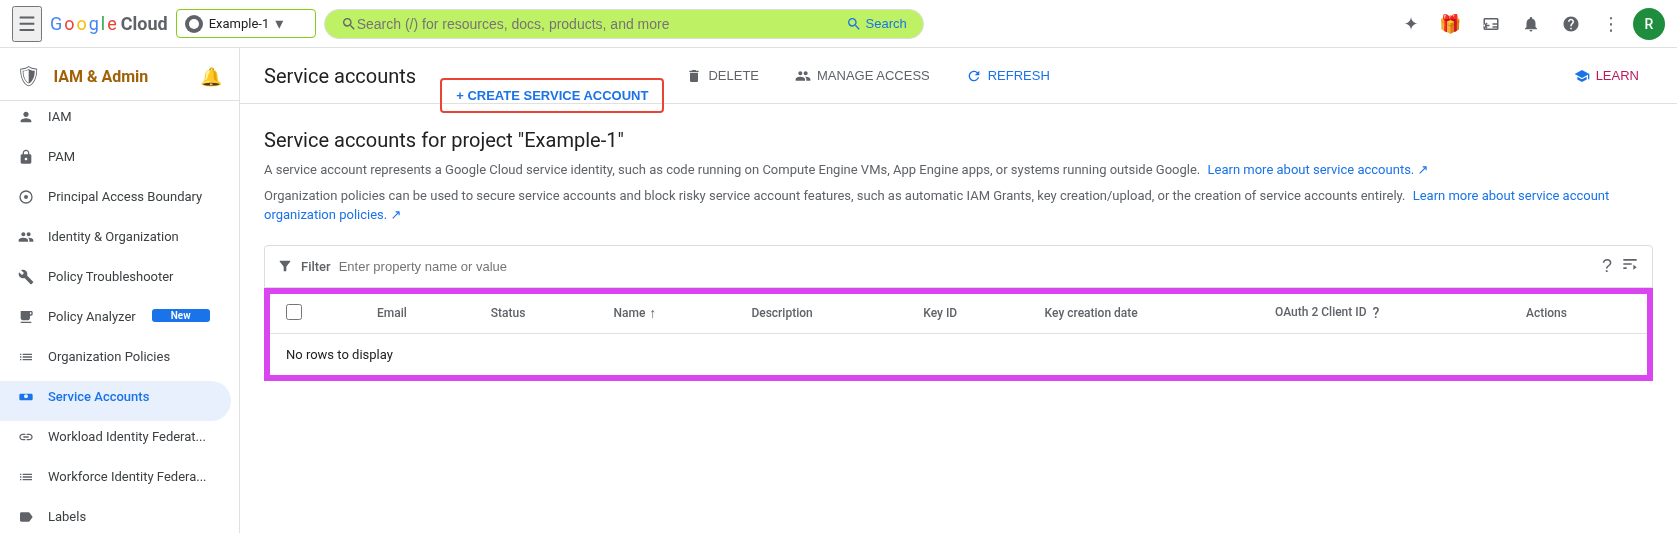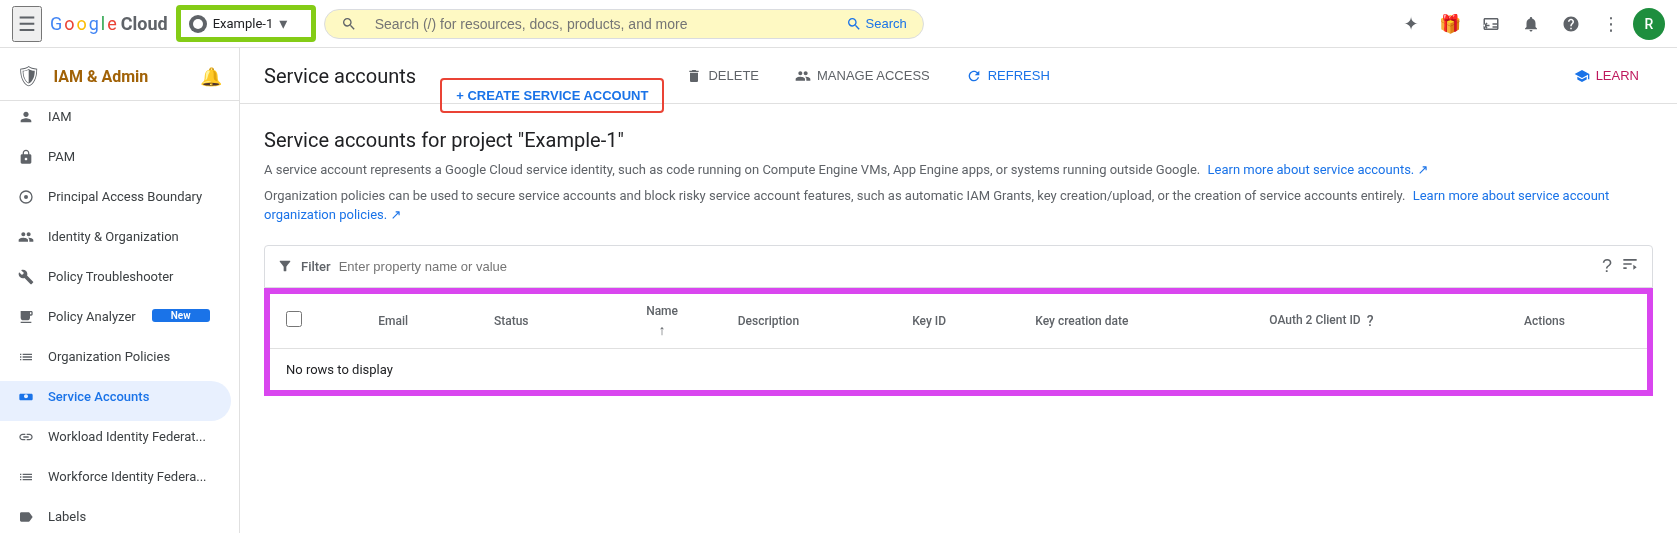--- a/index.html
+++ b/index.html
@@ -12,32 +12,32 @@
     }
     .topbar-left { display: flex; align-items: center; gap: 8px; min-width: 180px; }
     .hamburger { cursor: pointer; padding: 4px; color: #5f6368; font-size: 20px; }
     .google-logo { display: flex; align-items: center; gap: 2px; font-size: 18px; font-weight: 400; }
     .g-blue { color: #4285f4; }
     .g-red { color: #ea4335; }
     .g-yellow { color: #fbbc04; }
     .g-green { color: #34a853; }
     .logo-text { color: #5f6368; font-size: 18px; margin-left: 2px; font-weight: bold; }
     .project-selector {
-      display: flex; align-items: center; border: 5px solid #84cc16; border-radius: 4px;
+      display: flex; align-items: center; border: 1px solid #84cc16; border-radius: 4px;
       padding: 4px 8px; cursor: pointer; gap: 6px; min-width: 140px;
     }
     .project-icon { width: 18px; height: 18px; background: #5f6368; border-radius: 50%; display: flex; align-items: center; justify-content: center; }
     .project-icon svg { width: 12px; height: 12px; fill: white; }
     .project-name { font-size: 13px; color: #202124; }
     .project-chevron { color: #5f6368; font-size: 16px; }
 
     .search-bar {
       flex: 1; max-width: 600px; display: flex; align-items: center;
-      border: 1px solid #dadce0; border-radius: 24px; padding: 6px 16px; gap: 18px;
-      background: #fef9c3;
+      border: 1px solid #dadce0; border-radius: 24px; padding: 6px 16px; gap: 0;
+      background: #bef264;
     }
     .search-bar input {
       border: none; background: transparent; outline: none; flex: 1;
       font-size: 14px; color: #202124;
     }
     .search-btn {
       background: none; border: none; cursor: pointer; color: #1a73e8;
       font-size: 13px; font-weight: 500; display: flex; align-items: center; gap: 4px;
     }
 
@@ -128,21 +128,21 @@
       padding: 10px 16px; text-align: left; font-size: 12px; font-weight: 500;
       color: #5f6368; border-bottom: 1px solid #e0e0e0; background: #fff;
       white-space: nowrap;
     }
     .data-table td {
       padding: 13px 16px; font-size: 13px; color: #202124;
       border-bottom: 1px solid #f1f3f4;
     }
     .no-rows { color: #5f6368; font-size: 13px; padding: 16px 16px; }
     .checkbox { width: 16px; height: 16px; cursor: pointer; }
-    .col-sort { display: flex; align-items: center; gap: 4px; cursor: pointer; flex-direction: column; }
+    .col-sort { display: flex; align-items: center; gap: 4px; cursor: pointer; }
     .sort-icon { font-size: 14px; color: #5f6368; }
     .help-icon { color: #5f6368; font-size: 14px; cursor: pointer; vertical-align: middle; margin-left: 3px; }
   </style>
 </head>
 <body>
 
 <div class="topbar">
   <div class="topbar-left">
     <button class="hamburger">☰</button>
     <div class="google-logo">

